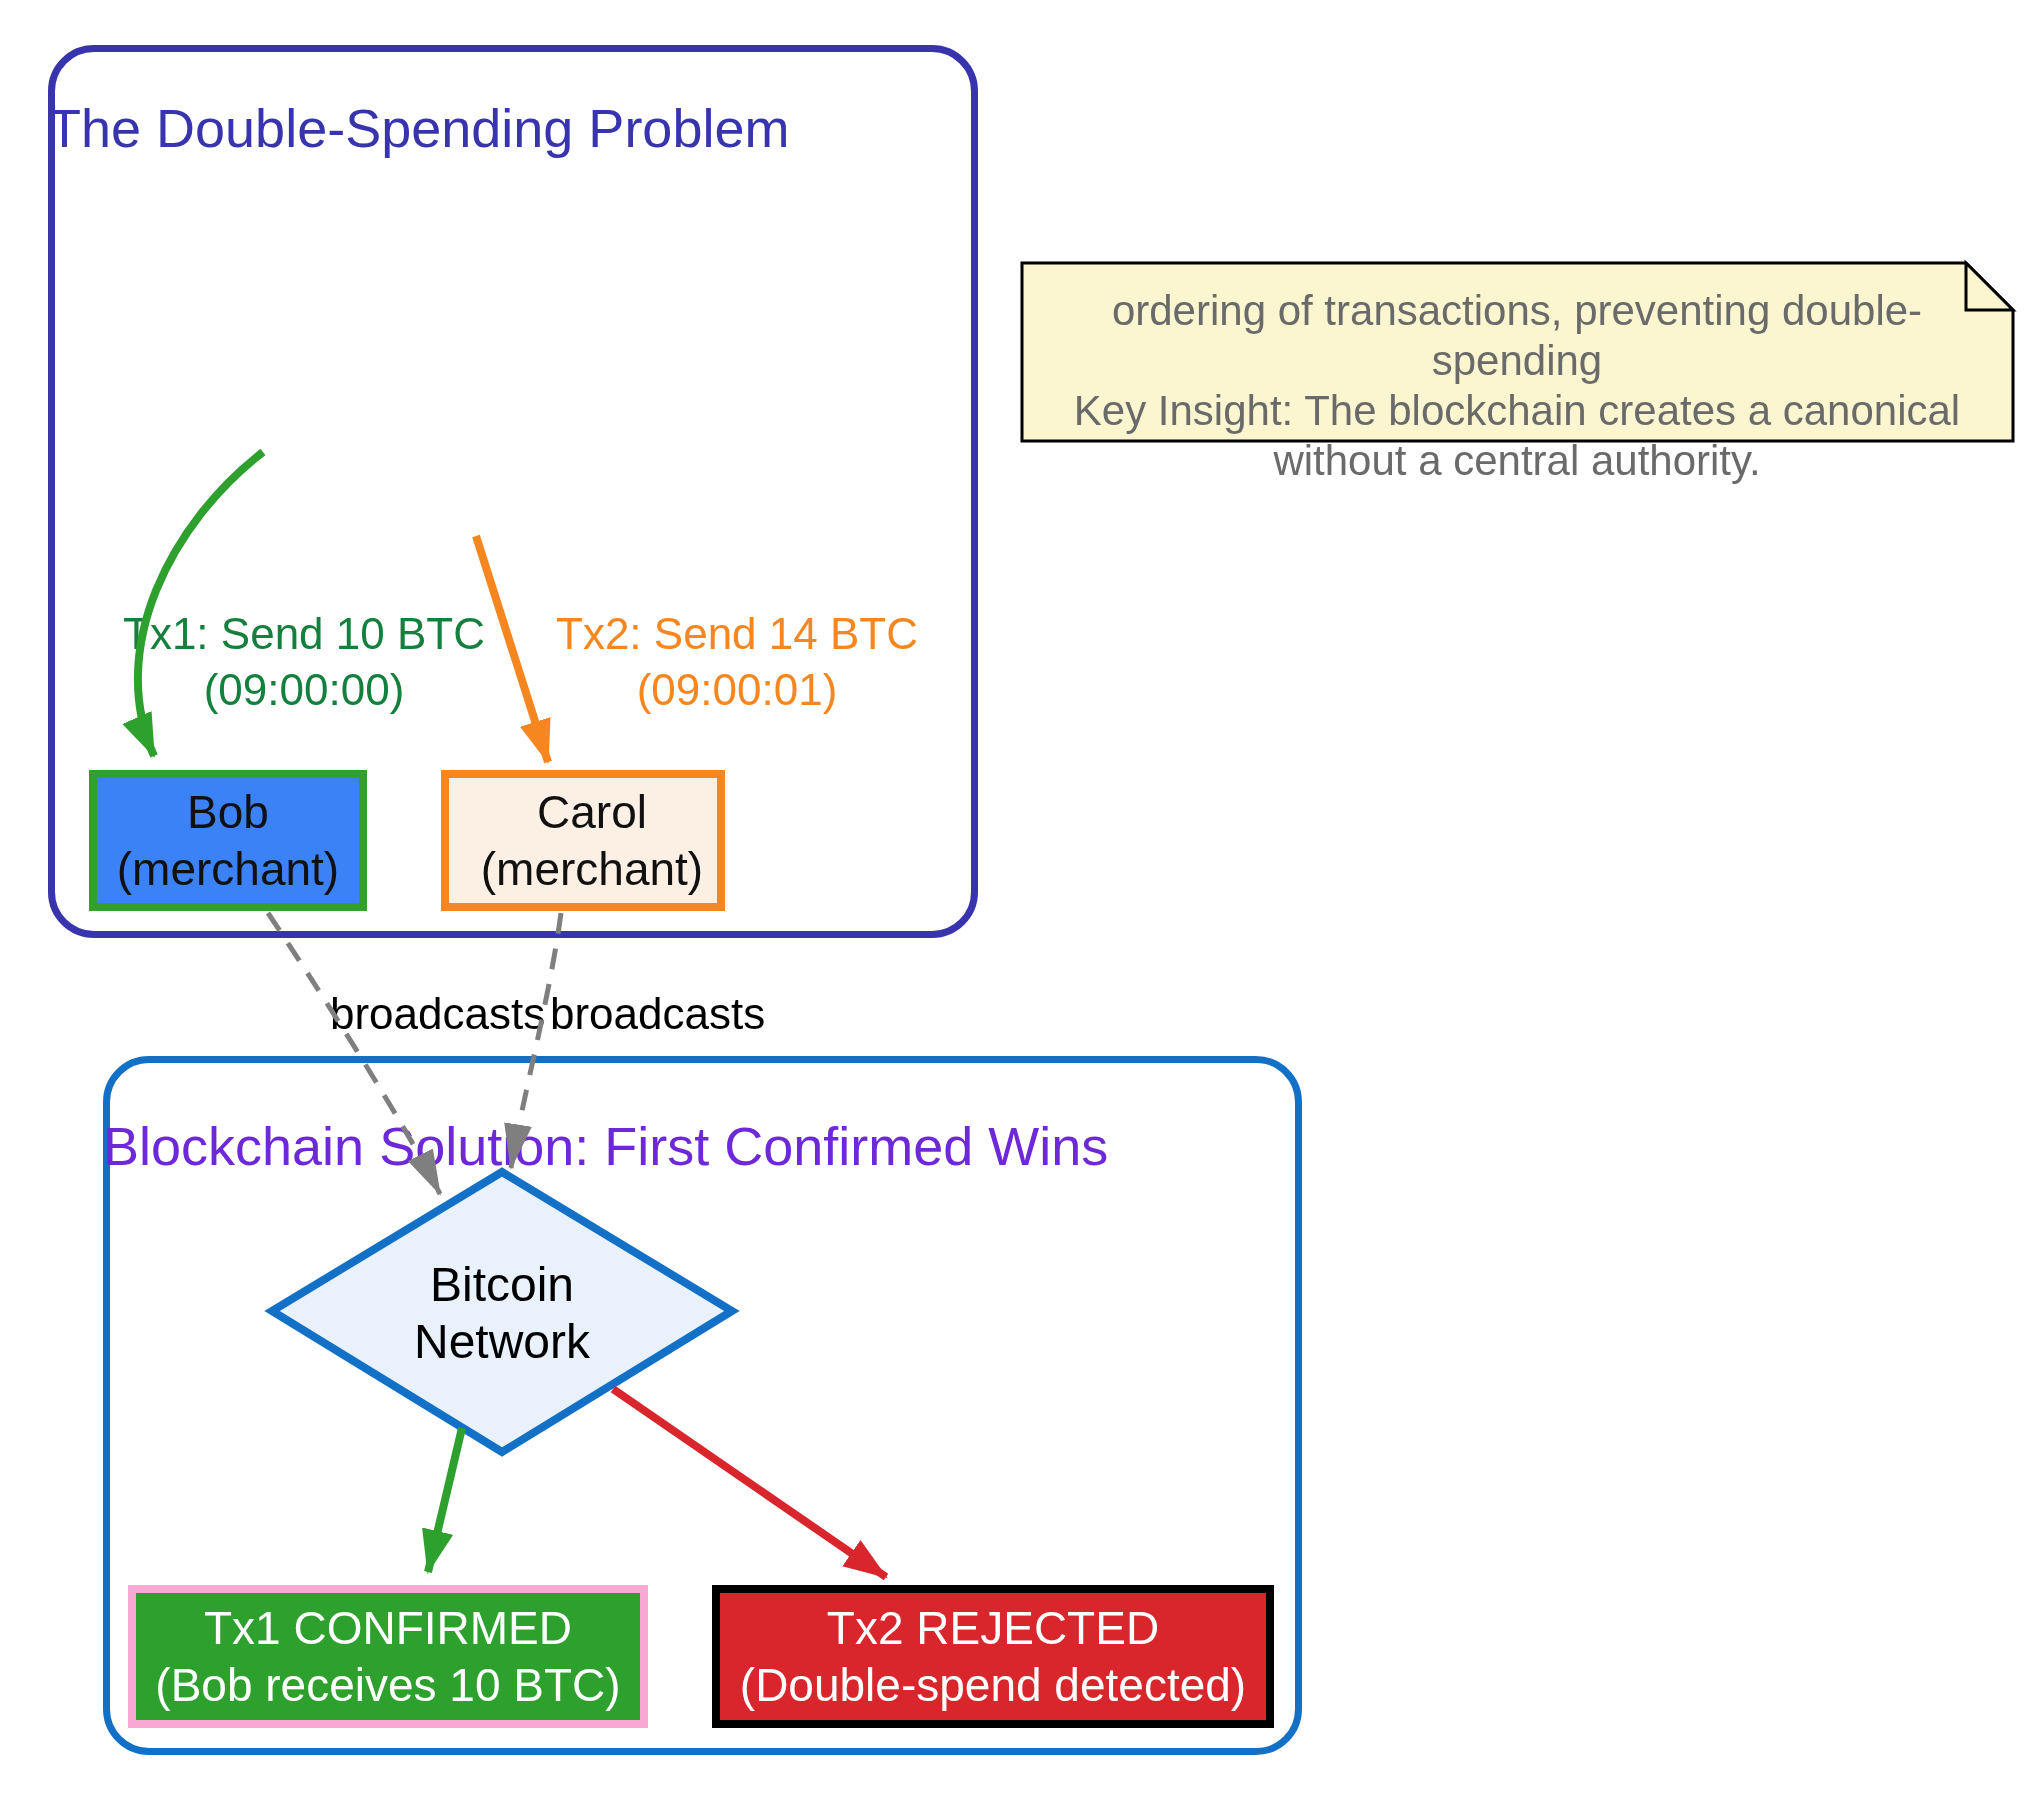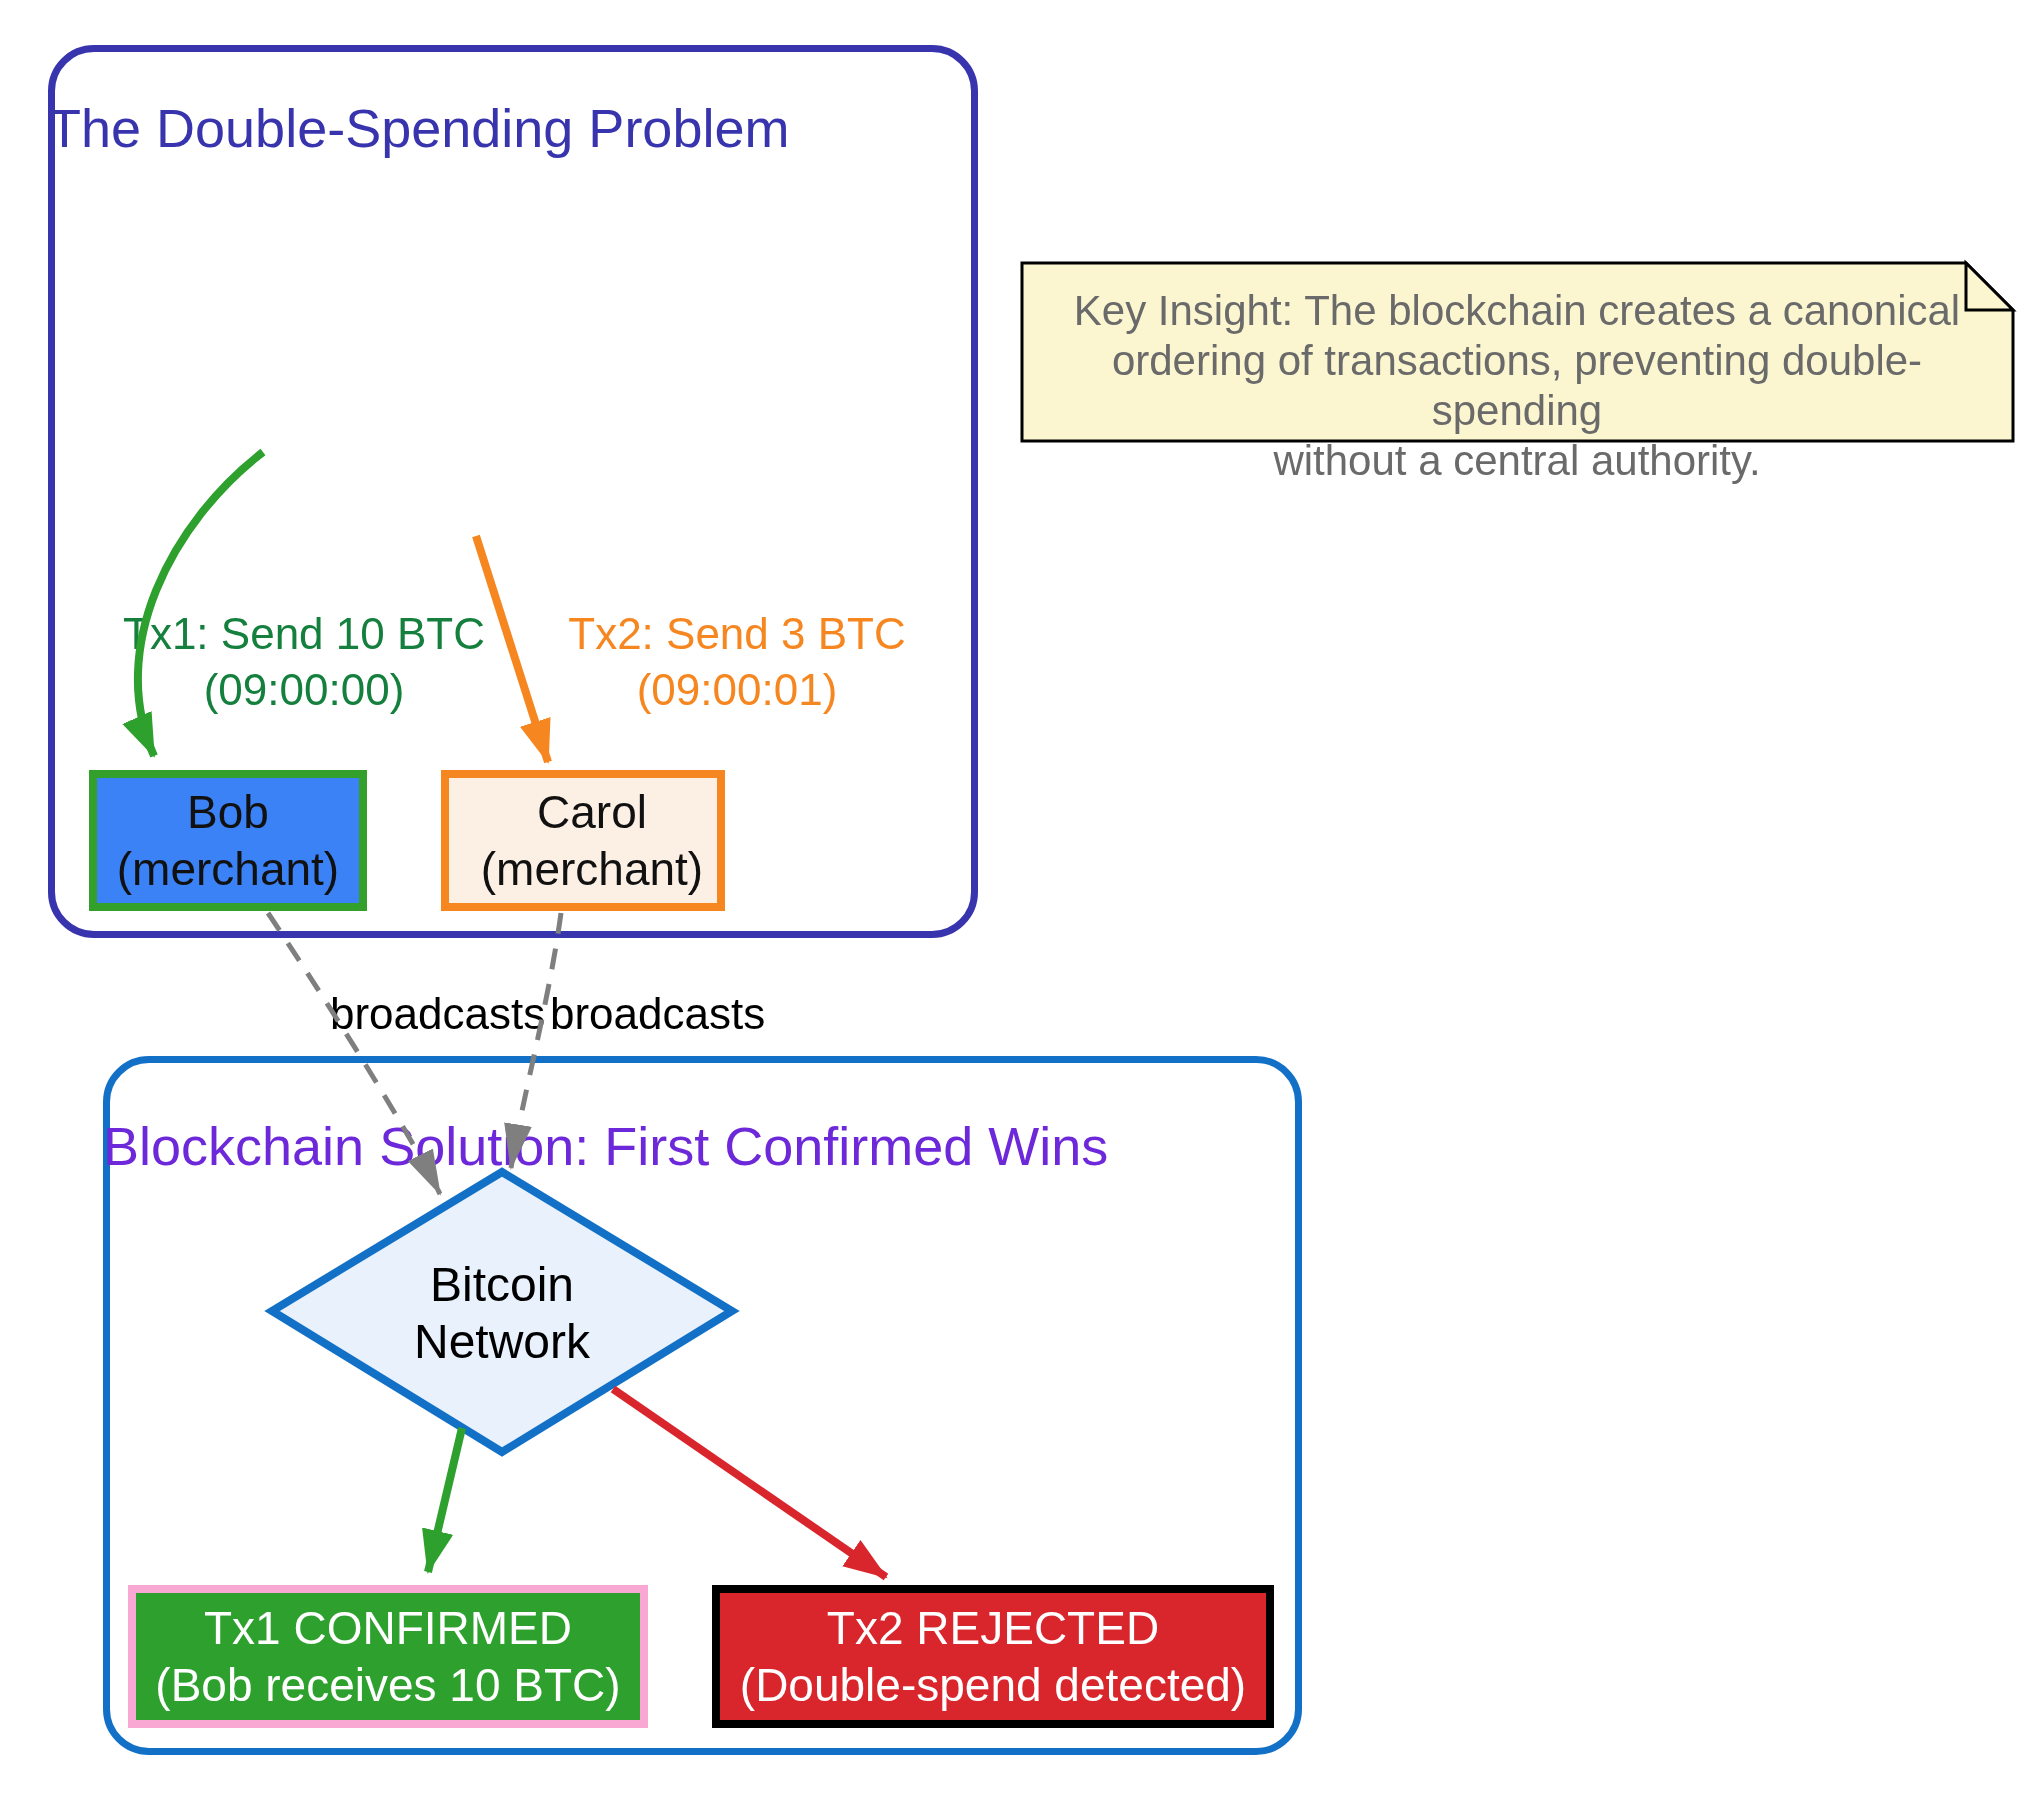--- a/index.html
+++ b/index.html
@@ -48,21 +48,21 @@
 
   <div class="cluster cluster-problem"></div>
   <div class="cluster-title title-problem">The Double-Spending Problem</div>
 
 
   <div class="edge-label lbl-tx1">
     <div>Tx1: Send 10 BTC</div>
     <div>(09:00:00)</div>
   </div>
   <div class="edge-label lbl-tx2">
-    <div>Tx2: Send 3 BTC</div>
+    <div>Tx2: Send 14 BTC</div>
     <div>(09:00:01)</div>
   </div>
 
   <div class="node bob">
     <span>Bob</span>
     <span>(merchant)</span>
   </div>
   <div class="node carol">
     <span>Carol</span>
     <span>(merchant)</span>
@@ -106,22 +106,22 @@
 
     <path d="M263,452 C172,522 106,648 154,756" fill="none" stroke="#2EA02E" stroke-width="8" marker-end="url(#ah-green)"></path>
     <path d="M476,536 L548,762" fill="none" stroke="#F6861F" stroke-width="8" marker-end="url(#ah-orange)"></path>
     <path d="M268,913 C318,988 404,1122 440,1194" fill="none" stroke="#7F7F7F" stroke-width="5" stroke-dasharray="21 15" marker-end="url(#ah-gray)"></path>
     <path d="M561,913 C549,1002 522,1100 511,1168" fill="none" stroke="#7F7F7F" stroke-width="5" stroke-dasharray="21 15" marker-end="url(#ah-gray)"></path>
     <path d="M462,1428 L428,1572" fill="none" stroke="#2EA02E" stroke-width="8" marker-end="url(#ah-green)"></path>
     <path d="M613,1389 L886,1577" fill="none" stroke="#D8262C" stroke-width="8" marker-end="url(#ah-red)"></path>
   </svg>
 
   <div class="abs note-text">
+    <div>ordering of transactions, preventing double-spending</div>
     <div>Key Insight: The blockchain creates a canonical</div>
-    <div>ordering of transactions, preventing double-spending</div>
     <div>without a central authority.</div>
   </div>
 
   <div class="abs network-label">
     <div>Bitcoin</div>
     <div>Network</div>
   </div>
 
 </div>
 

